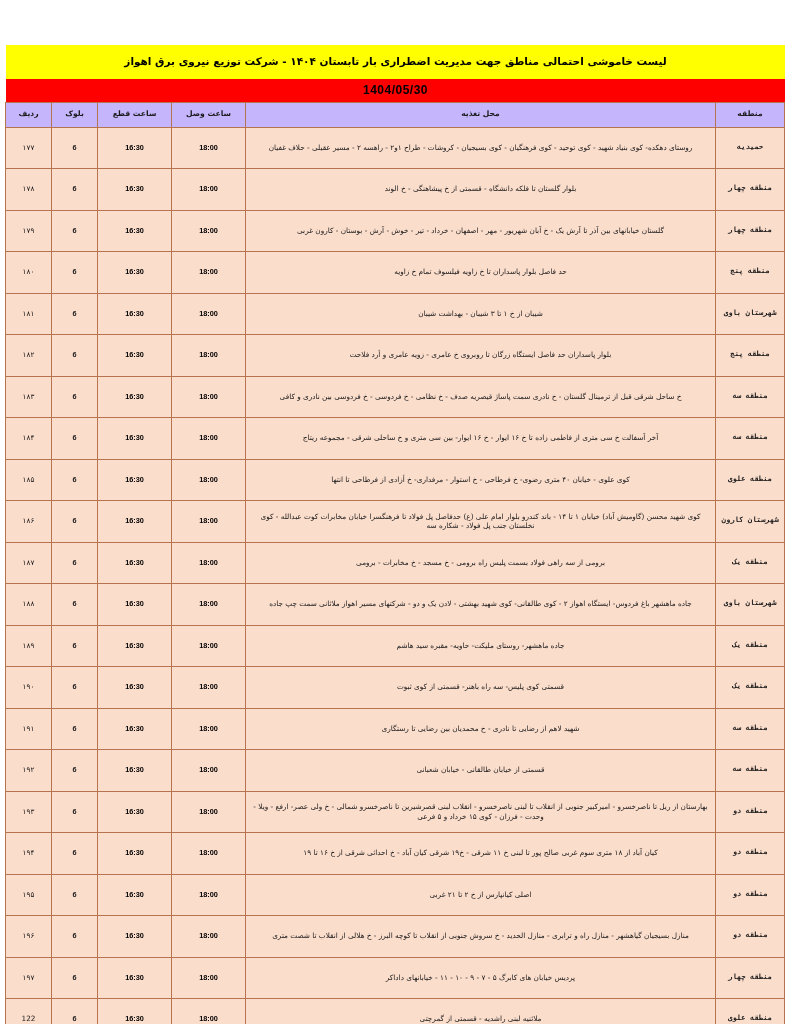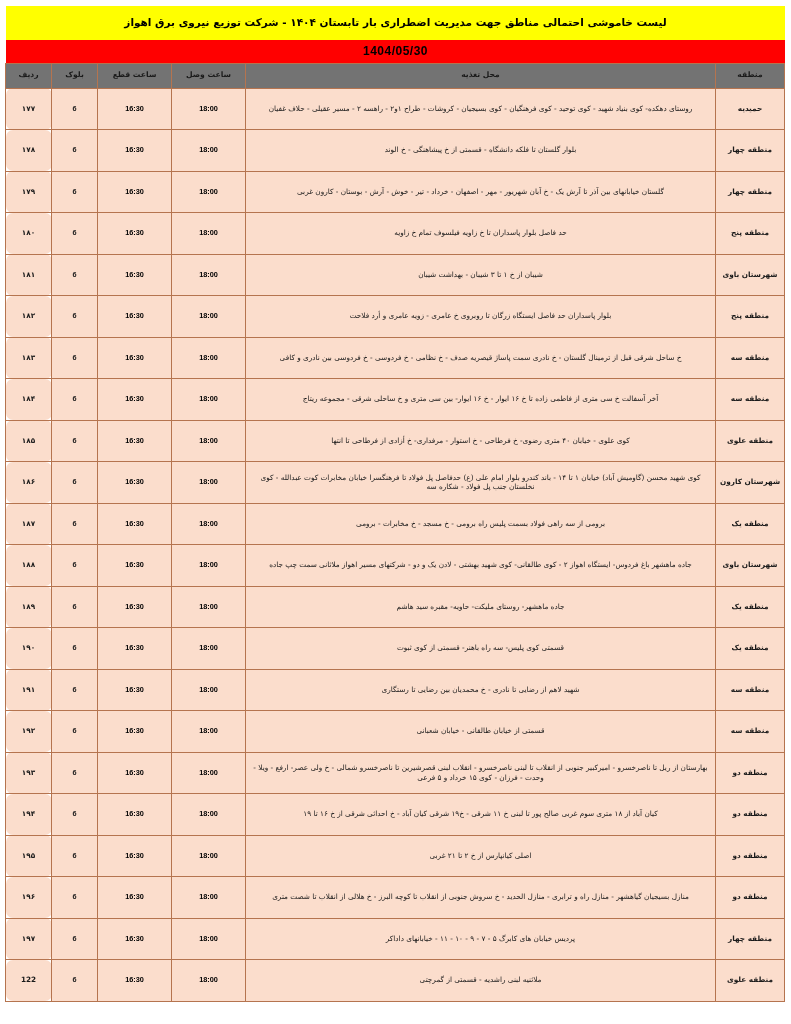--- a/index.html
+++ b/index.html
@@ -21,20 +21,21 @@
   }
   .title-banner {
     background: #ffff00;
     color: #000000;
     text-align: center;
     font-size: 10.5px;
     font-weight: bold;
     line-height: 1.2;
     padding: 10px 6px 11px 6px;
     letter-spacing: 0;
+    margin-top: 39px;
   }
   .date-banner {
     background: #ff0000;
     color: #000000;
     text-align: center;
     font-size: 12px;
     font-weight: bold;
     padding: 4px 0 5px 0;
     font-family: "Liberation Sans", sans-serif;
     letter-spacing: 0.5px;
@@ -50,37 +51,36 @@
     border: 1px solid #b5744f;
     background: #fbddcc;
     padding: 0 3px;
     font-size: 7.3px;
     text-align: center;
     vertical-align: middle;
     overflow: hidden;
     line-height: 1.35;
   }
   table.outage thead th {
-    background: #737373;
+    background: #c4b5fd;
     font-size: 7.6px;
     font-weight: bold;
     height: 24px;
     border-color: #b5744f;
   }
   col.c-row    { width: 46px; }
   col.c-block  { width: 46px; }
   col.c-off    { width: 74px; }
   col.c-on     { width: 74px; }
   col.c-desc   { width: 470px; }
   col.c-zone   { width: 69px; }
 
   td.num-cell {
     font-size: 8.5px;
-    font-weight: bold;
-    border-radius: 7px;
+    font-weight: normal;
   }
   td.time-cell {
     font-family: Liberation Sans, sans-serif;
     font-size: 11px;
     font-weight: bold;
     color: #000000;
     letter-spacing: 0;
   }
   td.block-cell {
     font-family: "Liberation Sans", sans-serif;
@@ -89,20 +89,21 @@
   }
   td.desc-cell {
     font-size: 7.4px;
     text-align: center;
     padding: 2px 8px;
     line-height: 1.4;
   }
   td.zone-cell {
     font-size: 8px;
     font-weight: bold;
+    font-family: Liberation Mono, monospace;
   }
   tbody tr { height: 41.5px; }
 </style>
 </head>
 <body>
 
 <div class="page">
 
   <div class="title-banner">لیست خاموشی احتمالی مناطق جهت مدیریت اضطراری بار تابستان ۱۴۰۴ - شرکت توزیع نیروی برق اهواز</div>
 

